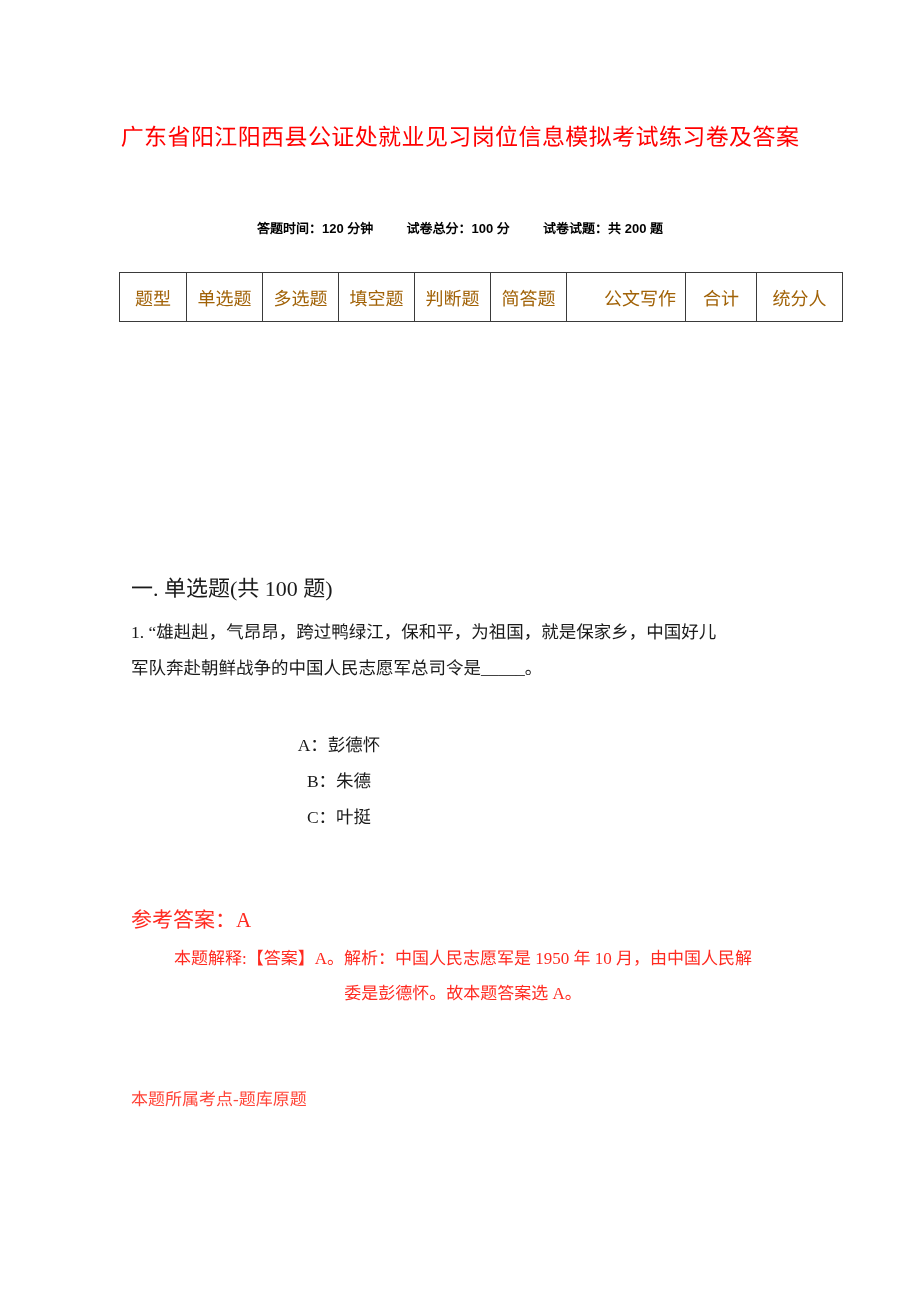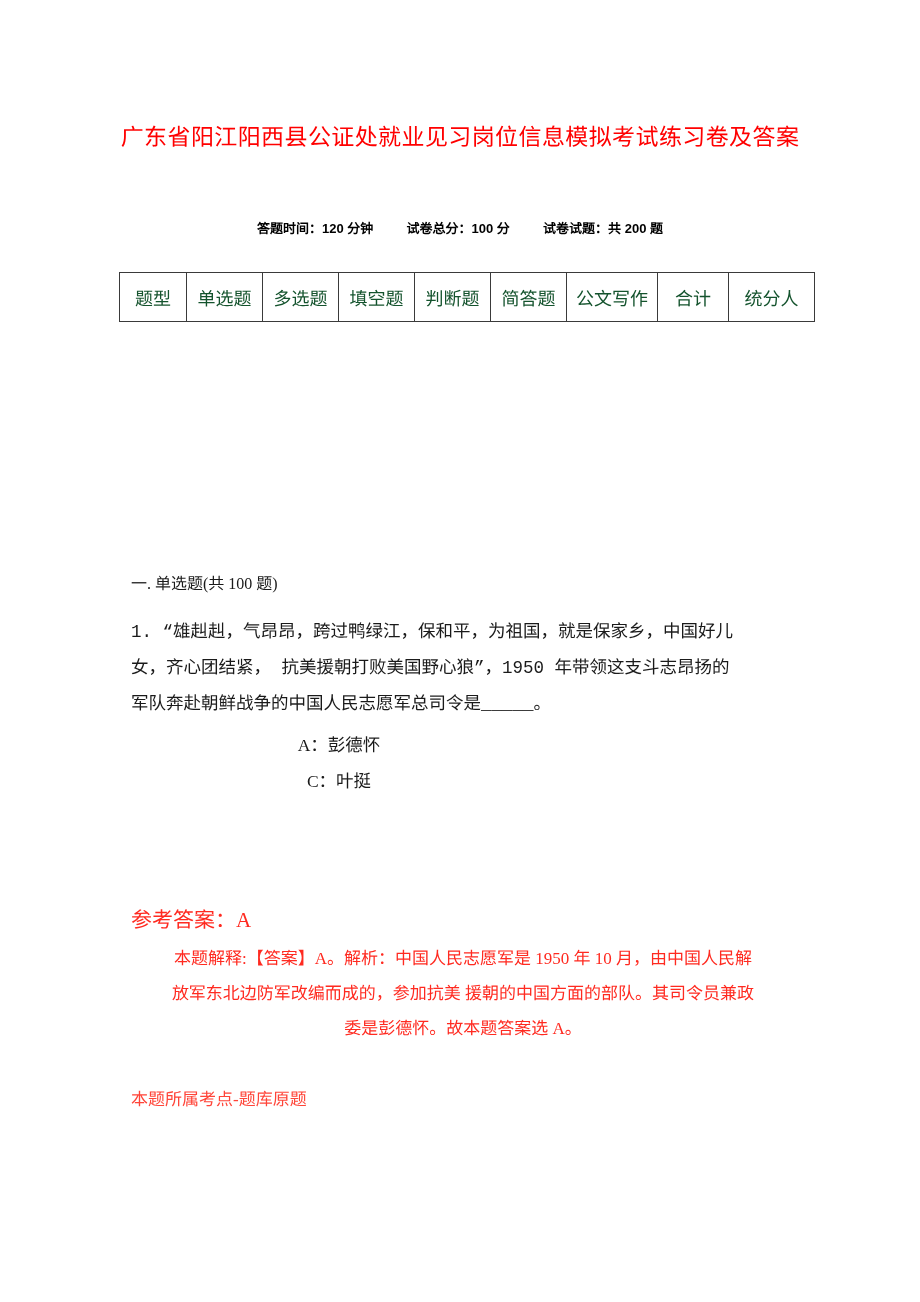--- a/index.html
+++ b/index.html
@@ -67,51 +67,51 @@
   table.score-table {
     border-collapse: collapse;
     width: 684px;
     table-layout: fixed;
   }
   table.score-table td {
     border: 1px solid #3a3a3a;
     text-align: center;
     font-family: "Liberation Serif", "DejaVu Serif", serif;
     font-size: 18px;
-    color: #14532d;
+    color: #a16207;
     padding: 0;
   }
   table.score-table tr.head-row td { height: 48px; }
   table.score-table tr.score-row td { height: 48px; }
   table.score-table td.col-kind   { width: 66px; }
   table.score-table td.col-std    { width: 75px; }
-  table.score-table td.col-wide   { width: 90px; }
+  table.score-table td.col-wide   { width: 90px; padding-left: 28px; }
   table.score-table td.col-sum    { width: 70px; }
   table.score-table td.col-last   { width: 85px; }
 
   
   .section-heading {
     position: absolute;
     left: 131px;
     top: 570px;
     font-family: "Liberation Serif", "DejaVu Serif", serif;
-    font-size: 16px;
+    font-size: 22px;
     color: #1a1a1a;
     white-space: nowrap;
   }
 
   
   .question-block {
     position: absolute;
     left: 131px;
     top: 614px;
     width: 664px;
   }
   .q-line {
-    font-family: Liberation Mono, monospace;
+    font-family: Liberation Serif, serif;
     font-size: 17.5px;
     line-height: 36px;
     color: #1a1a1a;
     white-space: nowrap;
   }
 
   .options {
     position: absolute;
     left: 139px;
     top: 727px;
@@ -190,32 +190,31 @@
           <td class="col-last">统分人</td>
         </tr>
       </tbody>
     </table>
   </div>
 
   <div class="section-heading">一. 单选题(共 100 题)</div>
 
   <div class="question-block">
     <div class="q-line">1. “雄赳赳，气昂昂，跨过鸭绿江，保和平，为祖国，就是保家乡，中国好儿</div>
-    <div class="q-line">女，齐心团结紧， 抗美援朝打败美国野心狼”，1950 年带领这支斗志昂扬的</div>
     <div class="q-line">军队奔赴朝鲜战争的中国人民志愿军总司令是_____。</div>
   </div>
 
   <div class="options">
     <div class="opt-line">A：彭德怀</div>
+    <div class="opt-line">B：朱德</div>
     <div class="opt-line">C：叶挺</div>
   </div>
 
   <div class="answer-ref">参考答案：A</div>
 
   <div class="explanation">
     <div class="ex-line">本题解释:【答案】A。解析：中国人民志愿军是 1950 年 10 月，由中国人民解</div>
-    <div class="ex-line">放军东北边防军改编而成的，参加抗美 援朝的中国方面的部队。其司令员兼政</div>
     <div class="ex-line">委是彭德怀。故本题答案选 A。</div>
   </div>
 
   <div class="tag-line">本题所属考点-题库原题</div>
 
 </div>
 
 </body></html>

